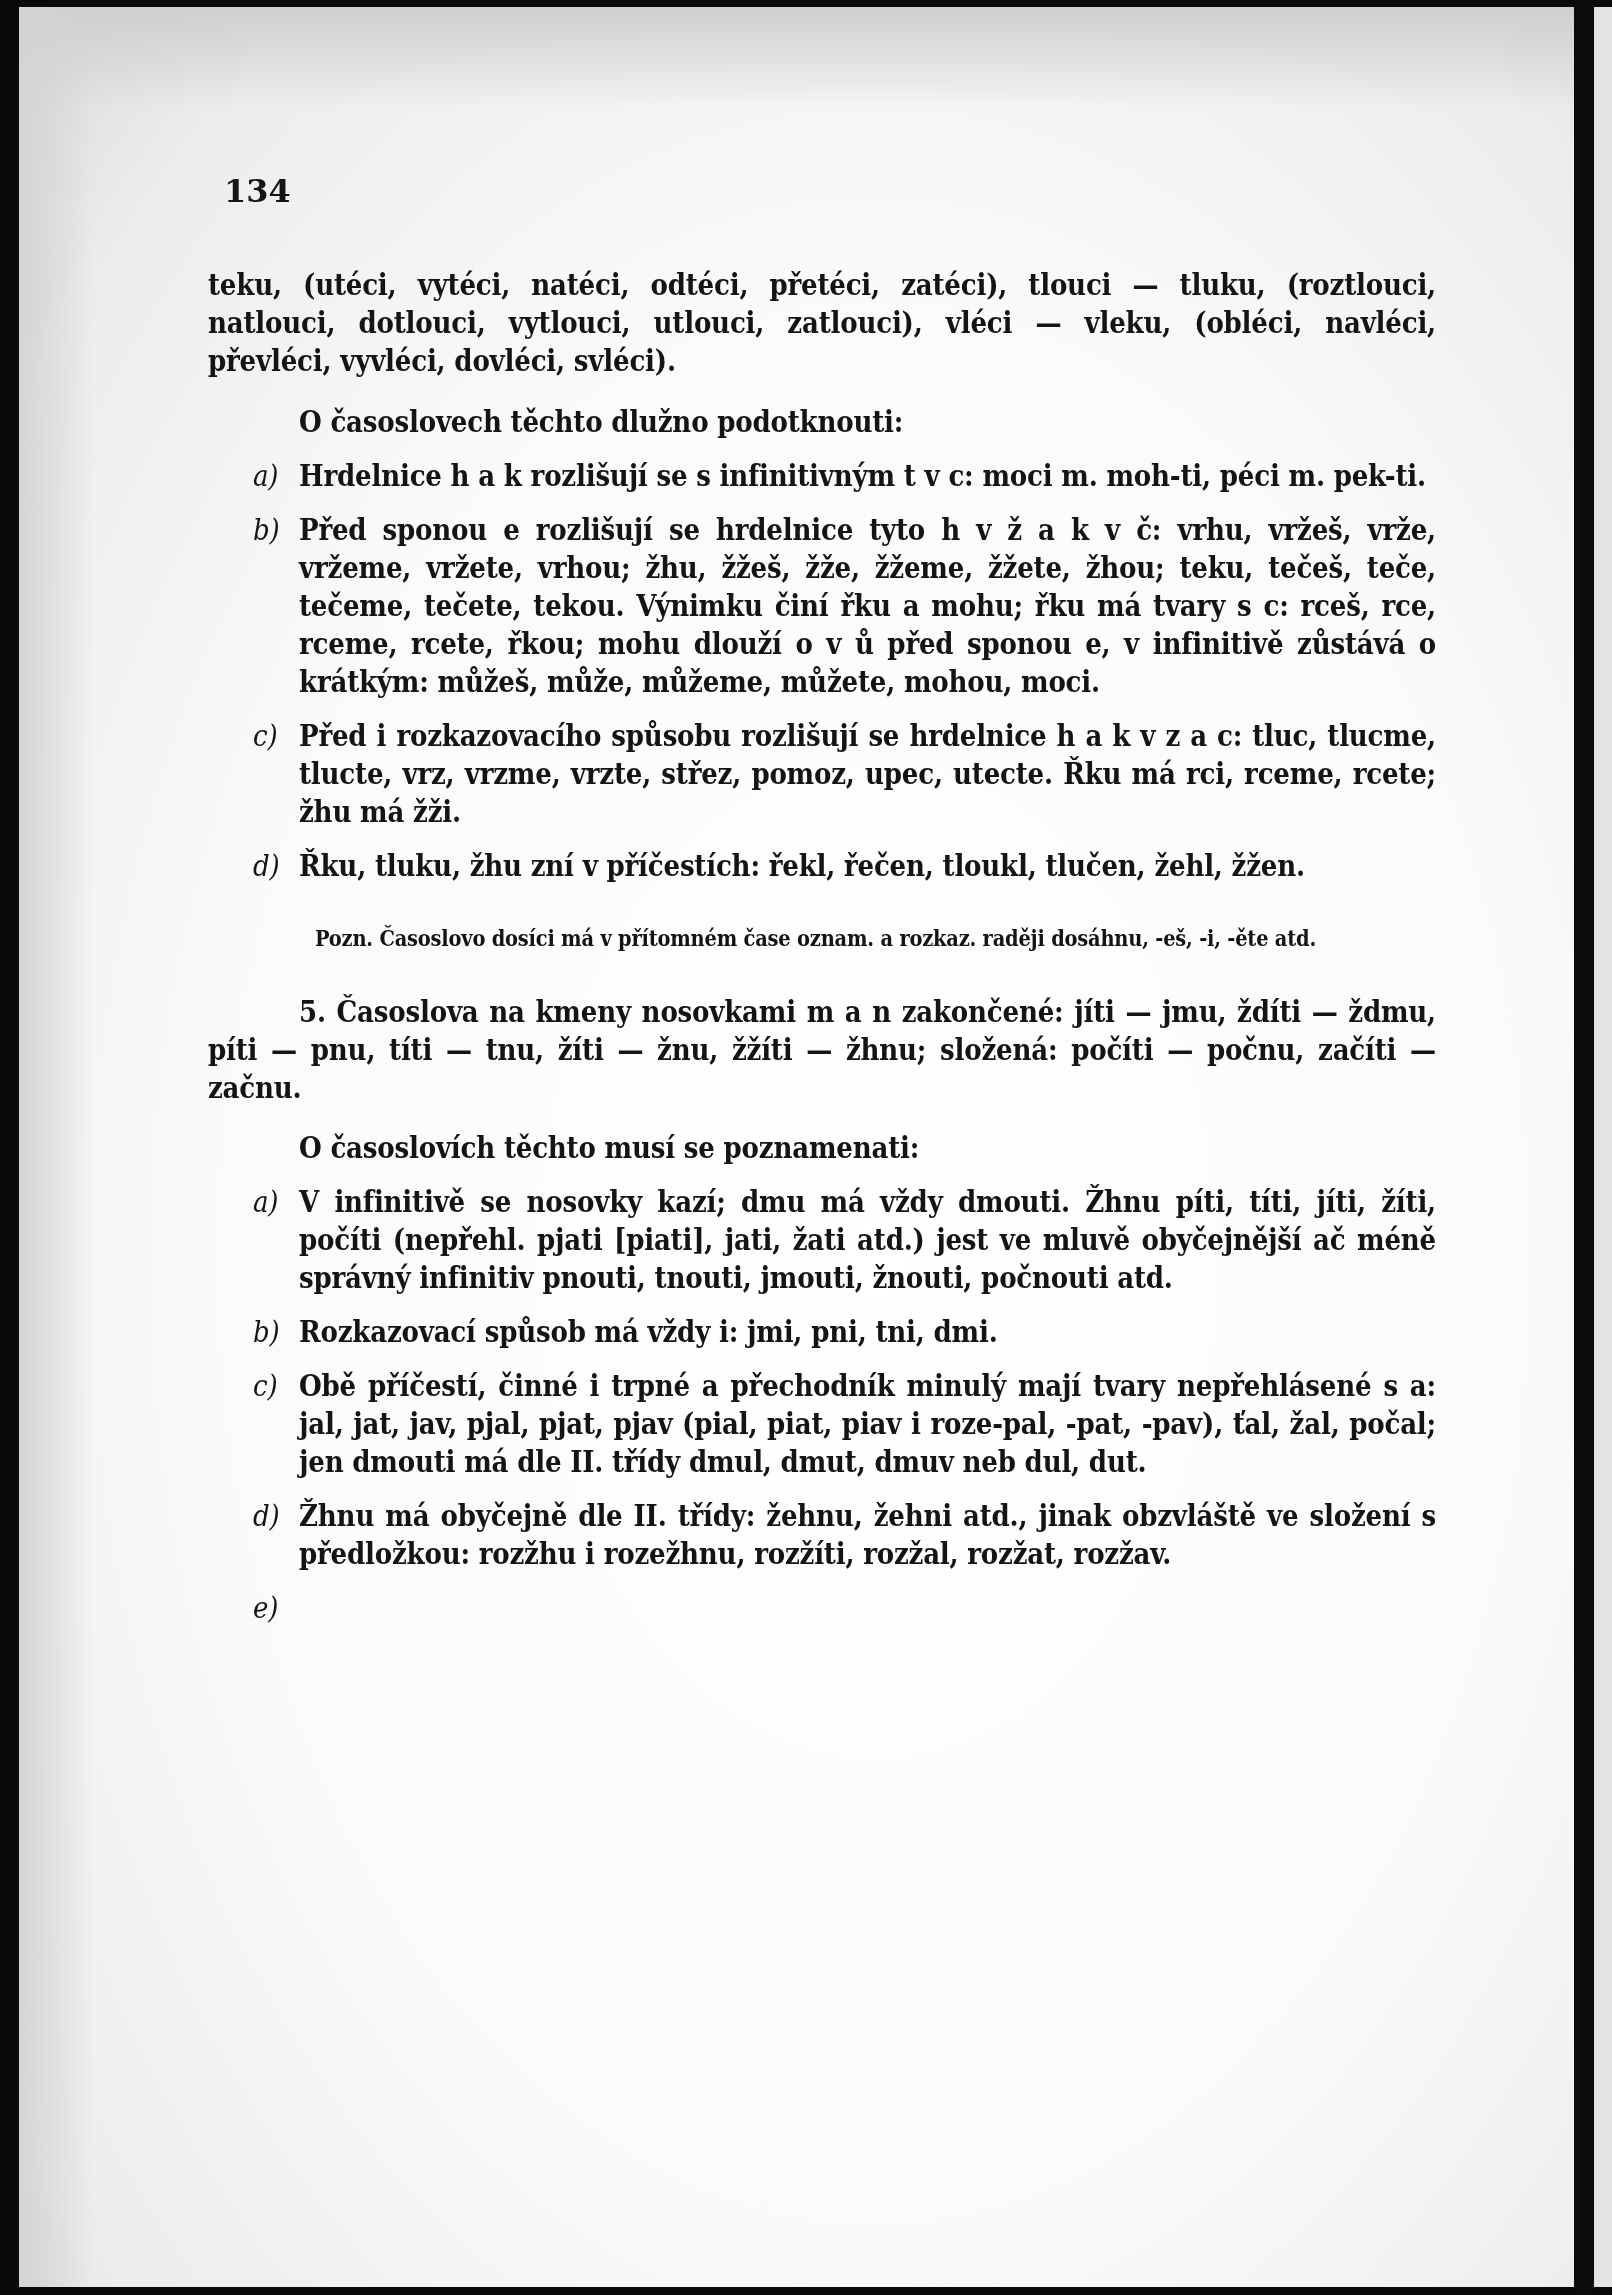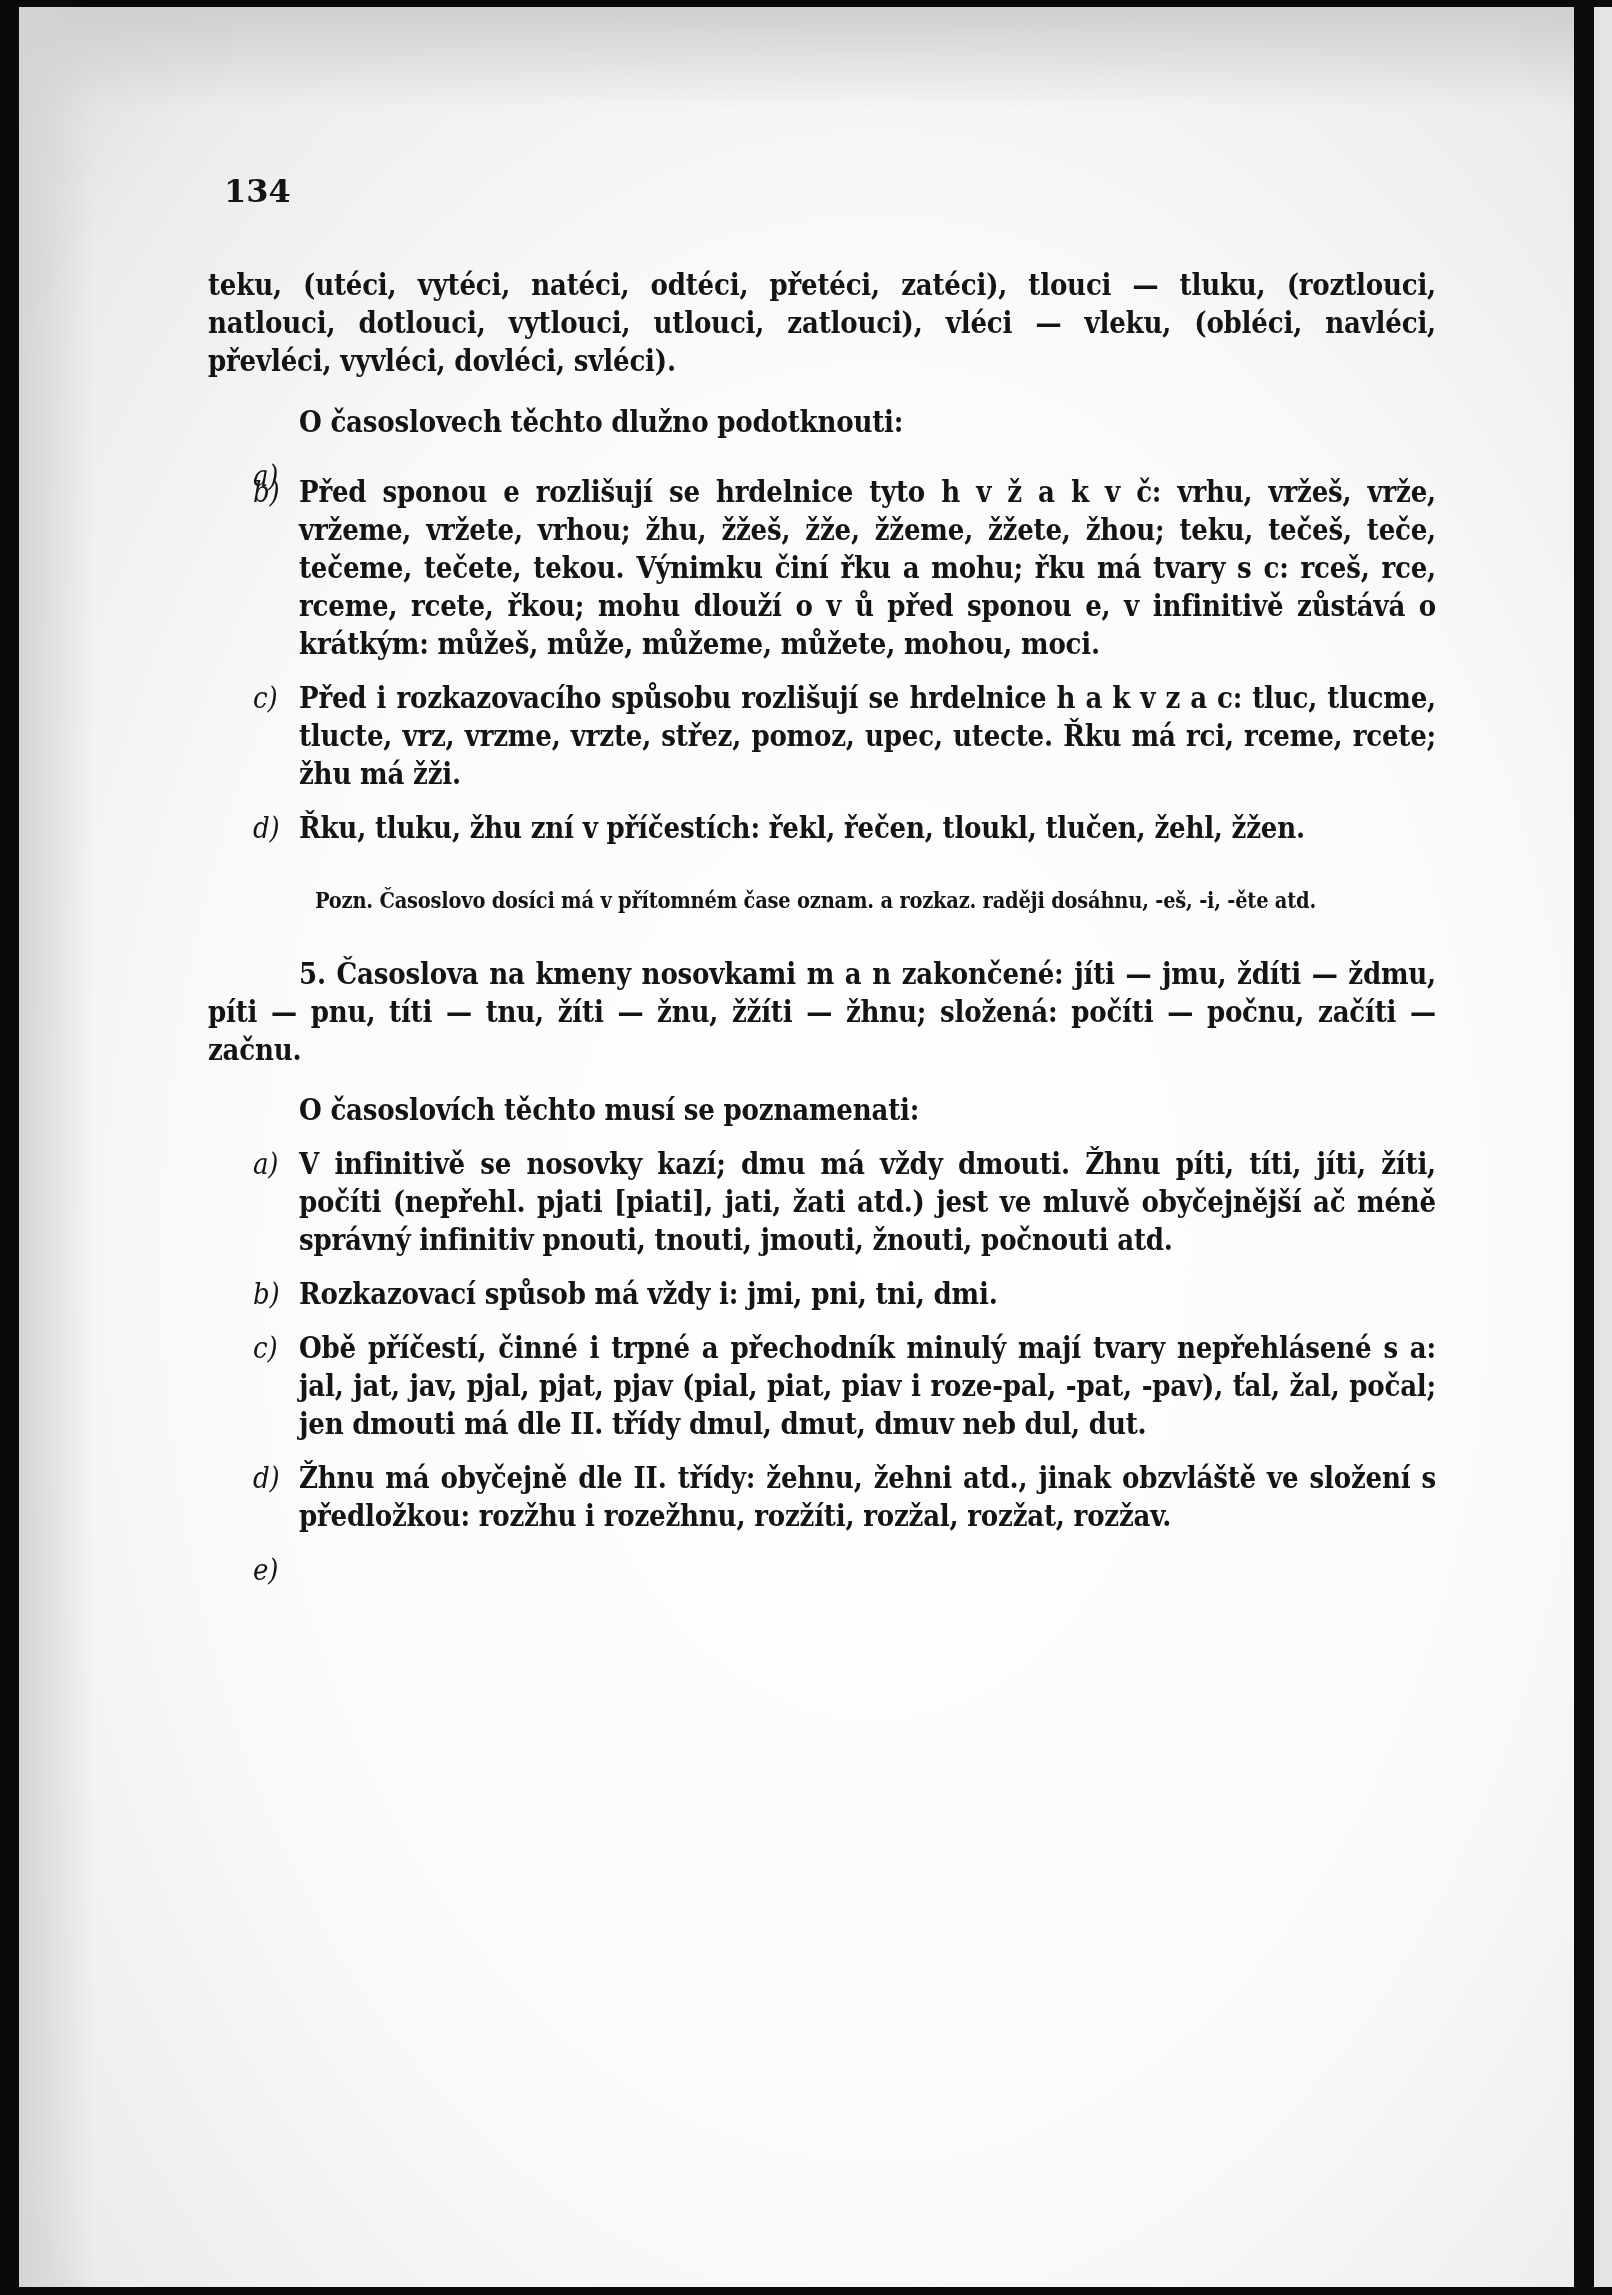--- a/index.html
+++ b/index.html
@@ -53,20 +53,21 @@
 <div class="pagenum">134</div>
 
 <div class="content" style="top:266px;">
   <p class="p">teku, (utéci, vytéci, natéci, odtéci, přetéci, zatéci), tlouci — tluku, (roztlouci, natlouci, dotlouci, vytlouci, utlouci, zatlouci), vléci — vleku, (obléci, navléci, převléci, vyvléci, dovléci, svléci).</p>
   <div class="gap-m"></div>
   <p class="p indent">O časoslovech těchto dlužno podotknouti:</p>
   <div class="gap-s"></div>
 
   <div class="item">
     <span class="lbl">a)</span>
+    <span>Hrdelnice h a k rozlišují se s infinitivným t v c: moci m. moh-ti, péci m. pek-ti.</span>
   </div>
   <div class="gap-s"></div>
   <div class="item">
     <span class="lbl">b)</span>
     <span>Před sponou e rozlišují se hrdelnice tyto h v ž a k v č: vrhu, vržeš, vrže, vržeme, vržete, vrhou; žhu, žžeš, žže, žžeme, žžete, žhou; teku, tečeš, teče, tečeme, tečete, tekou. Výnimku činí řku a mohu; řku má tvary s c: rceš, rce, rceme, rcete, řkou; mohu dlouží o v ů před sponou e, v infinitivě zůstává o krátkým: můžeš, může, můžeme, můžete, mohou, moci.</span>
   </div>
   <div class="gap-s"></div>
   <div class="item">
     <span class="lbl">c)</span>
     <span>Před i rozkazovacího spůsobu rozlišují se hrdelnice h a k v z a c: tluc, tlucme, tlucte, vrz, vrzme, vrzte, střez, pomoz, upec, utecte. Řku má rci, rceme, rcete; žhu má žži.</span>

